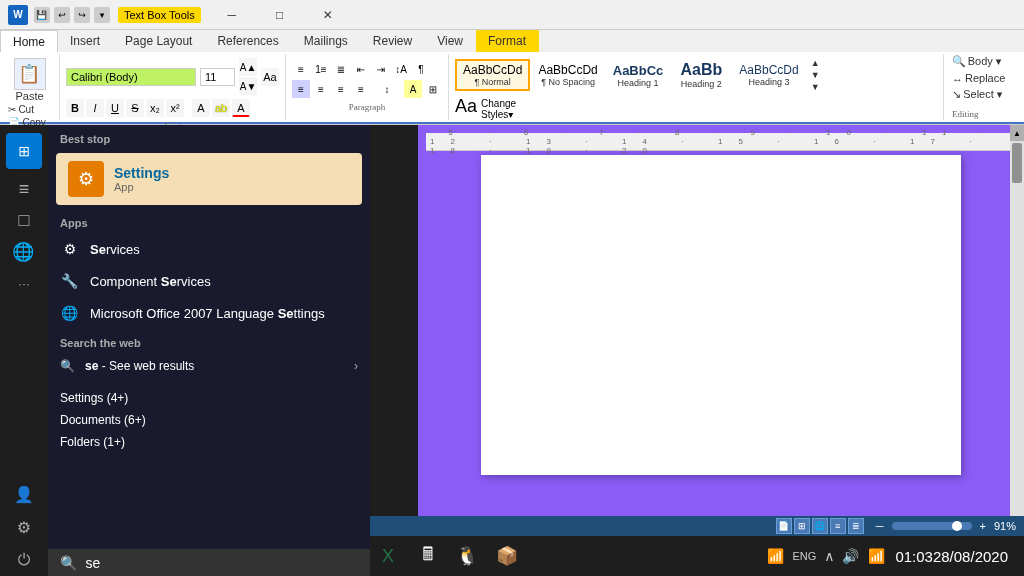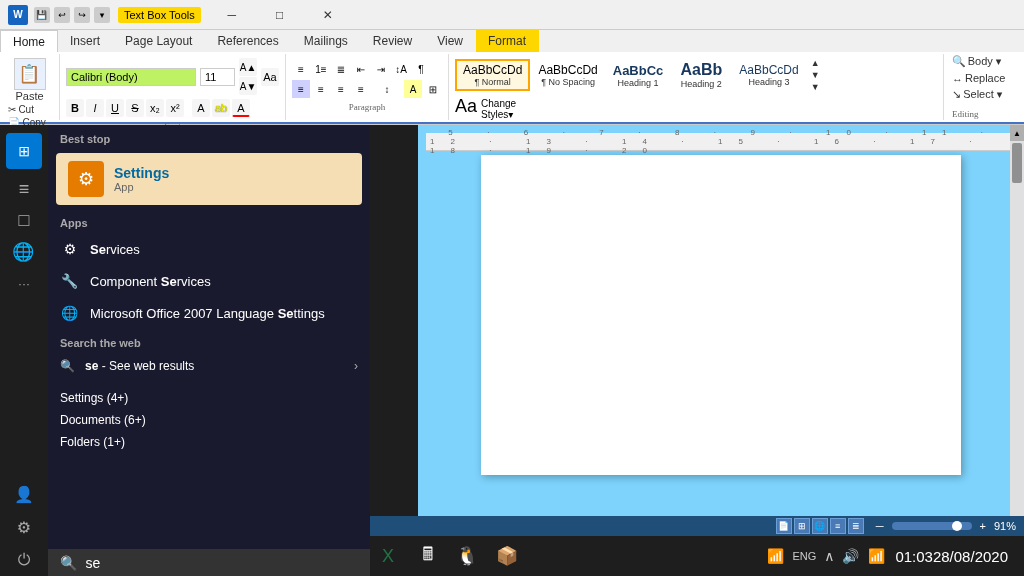--- a/index.html
+++ b/index.html
@@ -183,21 +183,21 @@
       margin: 0; gap: 8px;
     }
     .search-bar-icon { color: #aaa; font-size: 14px; }
     .search-bar-input {
       background: transparent; border: none; color: white; font-size: 14px;
       outline: none; flex: 1;
     }
 
     
     .doc-area {
-      flex: 1; background: #7dd3fc; display: flex; flex-direction: column;
+      flex: 1; background: #8b5cf6; display: flex; flex-direction: column;
       align-items: center; padding: 8px; overflow: hidden;
       position: relative;
     }
     .ruler {
       width: 100%; height: 18px; background: #f0f0f0;
       display: flex; align-items: center; padding: 0 4px;
       font-size: 9px; color: #666; border-bottom: 1px solid #ccc;
       flex-shrink: 0;
     }
     .doc-page {

